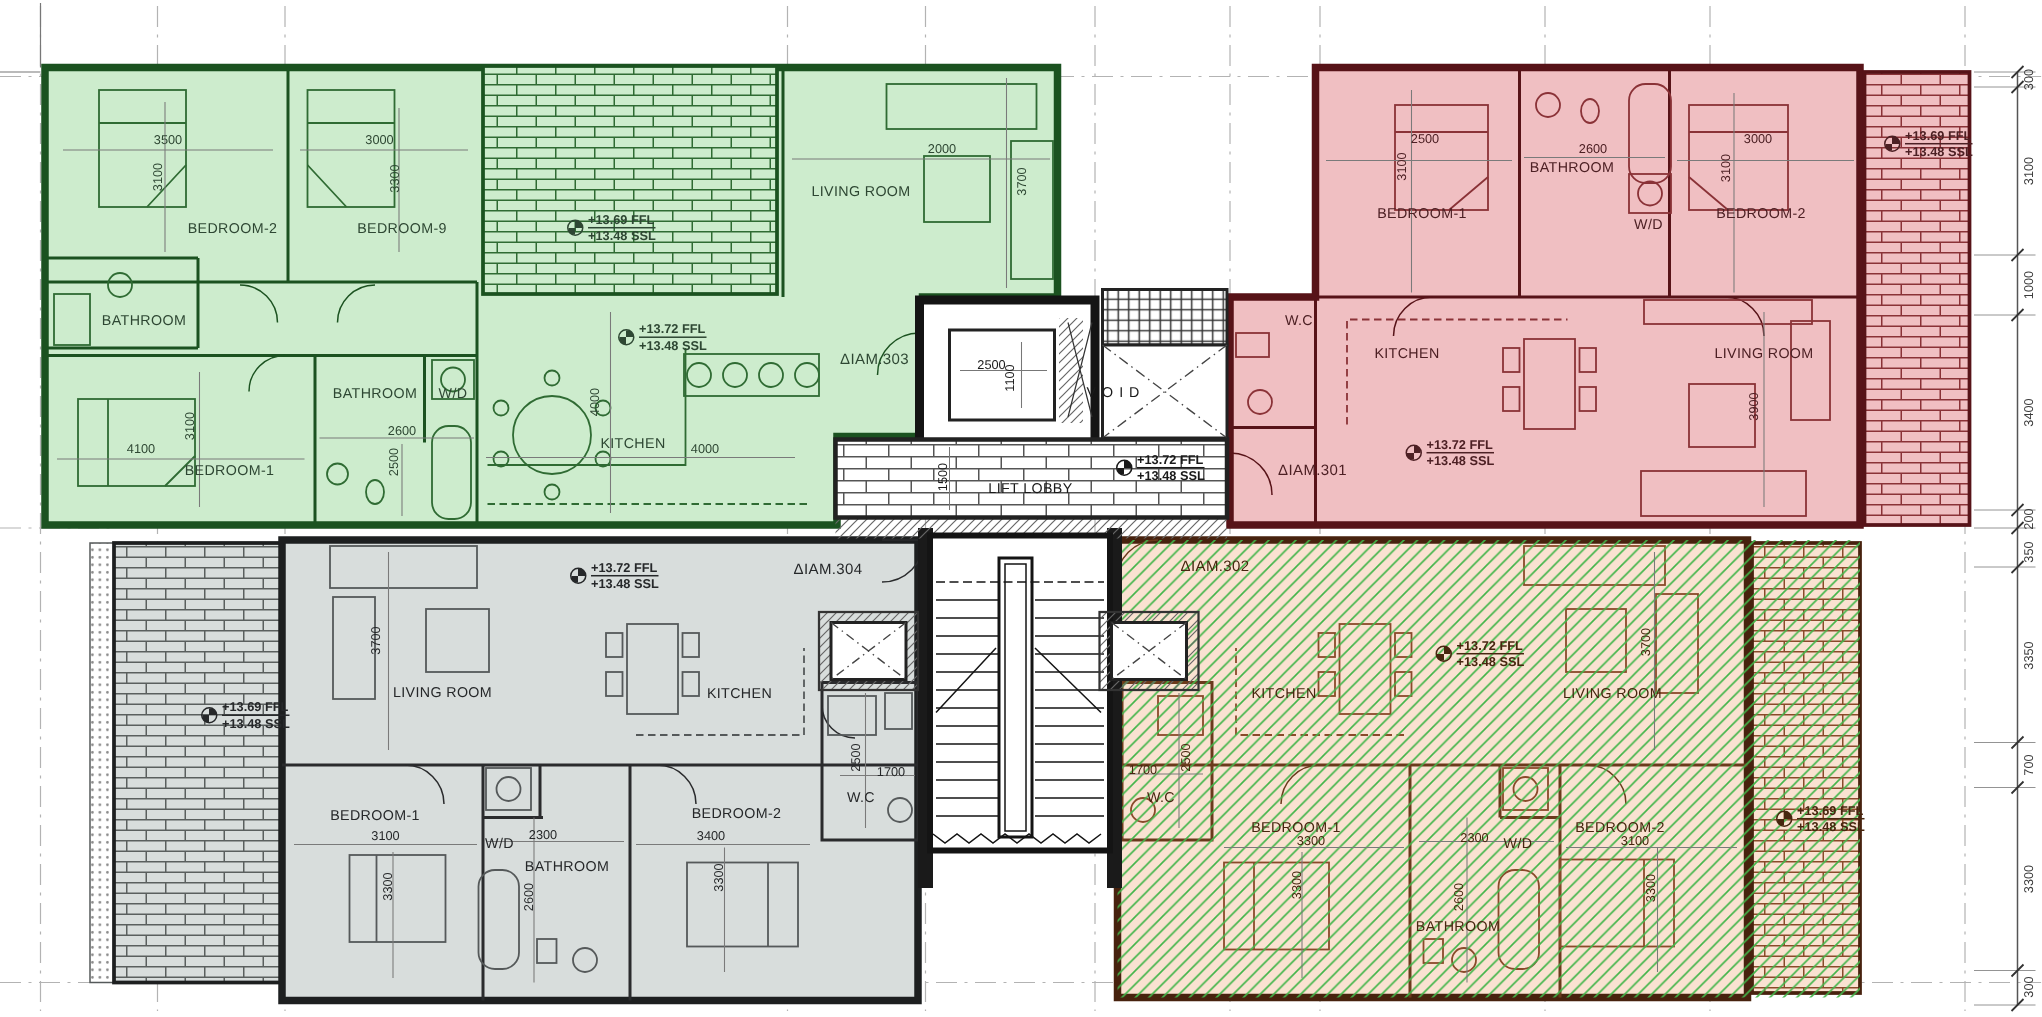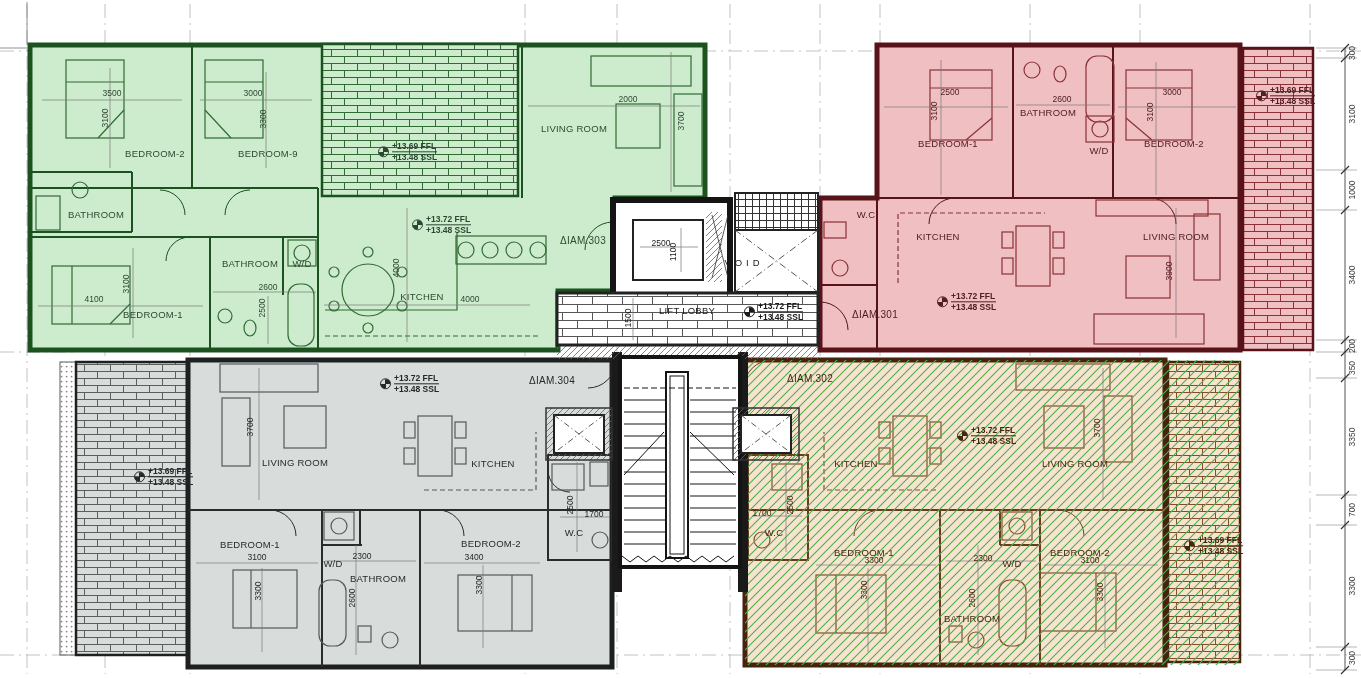--- a/index.html
+++ b/index.html
@@ -339,21 +339,21 @@
   <span class="dot"></span>
   <span class="lines">
         <span class="ffl">+13.69 FFL</span>
         <span>+13.48 SSL</span>
       </span>
 </div>
 
 <div class="lbl dim c-core" style="left:661px;top:243px">2500</div>
 <div class="lbl dim v c-core" style="left:673px;top:252px">1100</div>
 <div class="lbl c-core" style="left:744px;top:262px;letter-spacing:4px">VOID</div>
-<div class="lbl c-core" style="left:687px;top:310px">LIFT LOBBY</div>
+<div class="lbl c-core" style="left:687px;top:326px">LIFT LOBBY</div>
 <div class="lbl dim v c-core" style="left:628px;top:318px">1500</div>
 <div class="lvl c-core" style="left:744px;top:312px">
   <span class="dot"></span>
   <span class="lines">
         <span class="ffl">+13.72 FFL</span>
         <span>+13.48 SSL</span>
       </span>
 </div>
 
 <div class="lbl c-gy" style="left:295px;top:462px">LIVING ROOM</div>

